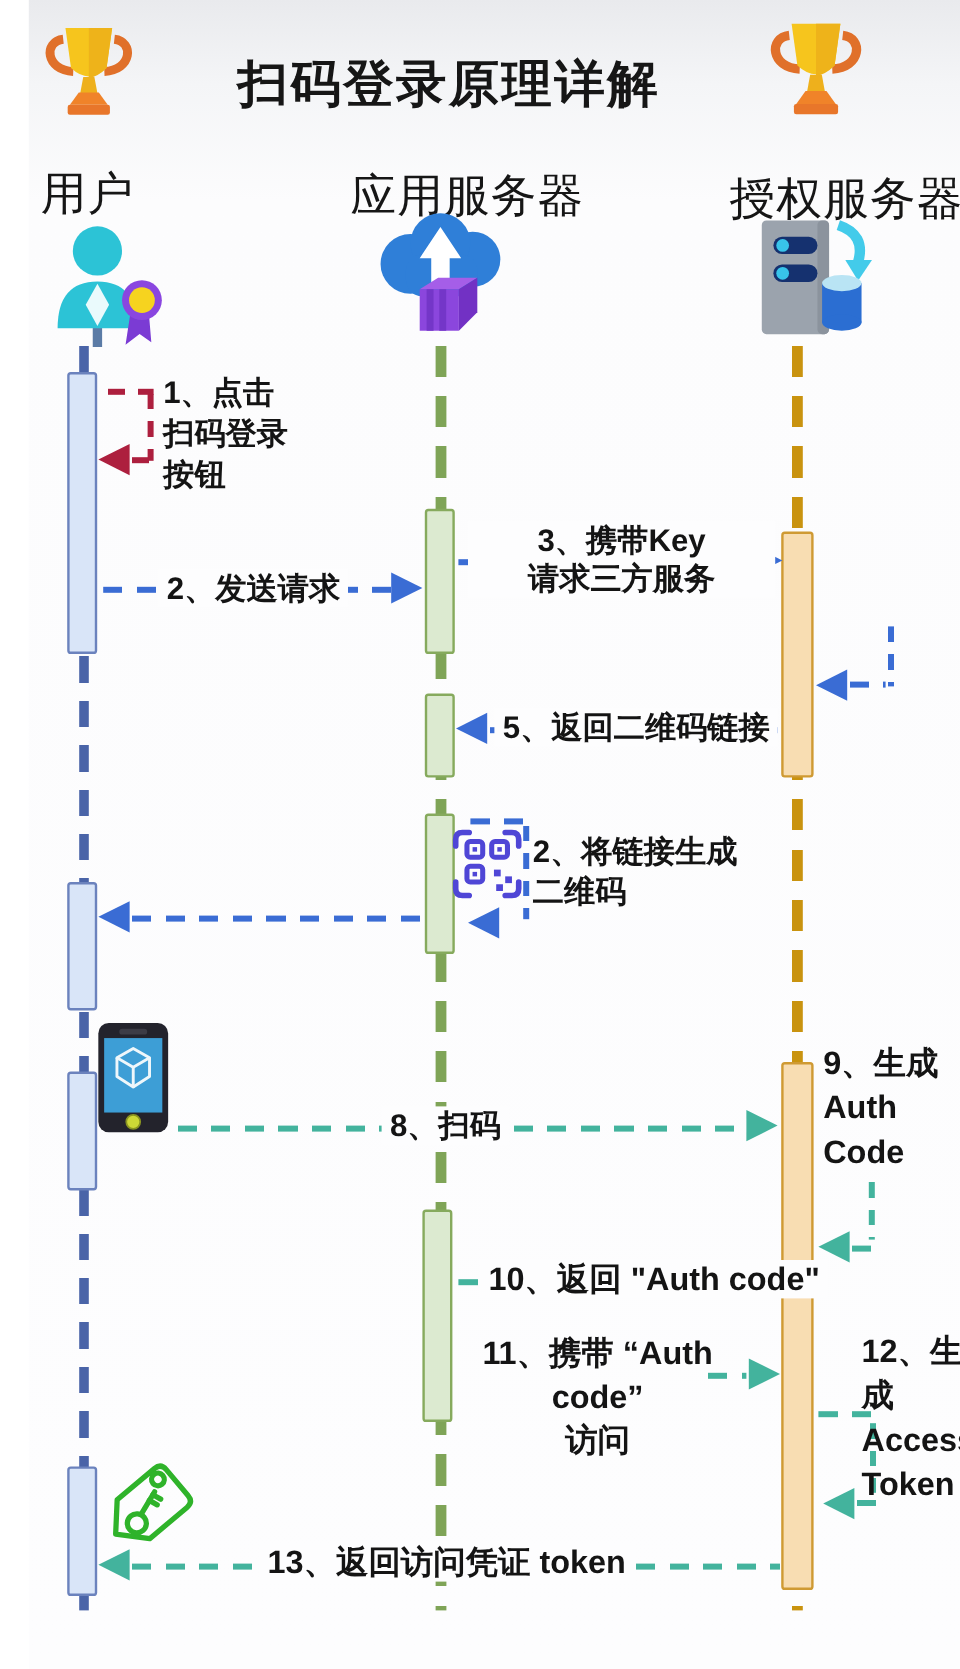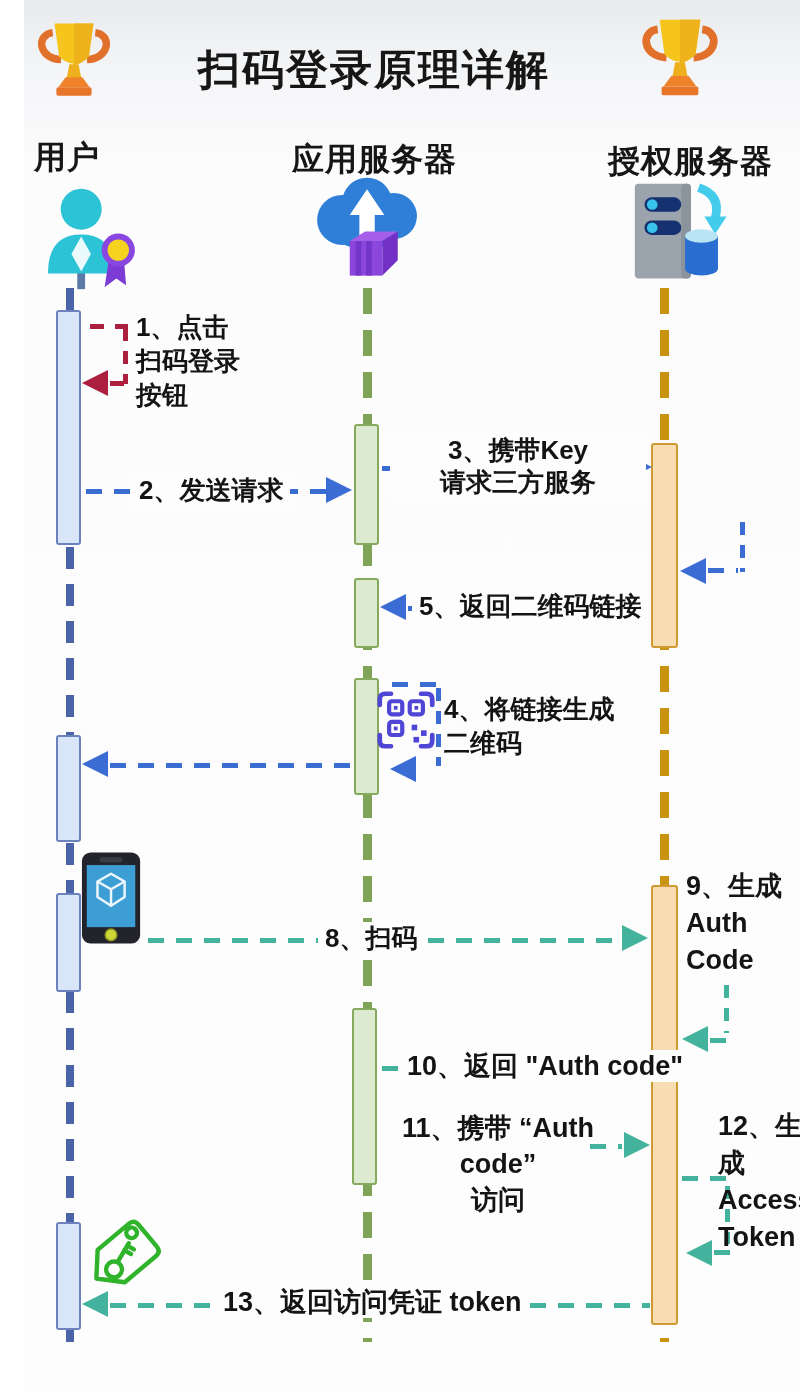--- a/index.html
+++ b/index.html
@@ -2,21 +2,21 @@
 <html><head>
 <meta charset="utf-8">
 <style>
   html,body{margin:0;padding:0;}
   body{font-family:"Liberation Sans","DejaVu Sans",sans-serif;}
   #stage{position:relative;width:800px;height:1391px;overflow:hidden;
          background:linear-gradient(180deg,#e9eaed 0%,#f4f5f7 5%,#fcfcfd 12%,#fdfdfe 100%);margin-left:24px;}
   .abs{position:absolute;}
   
   .title{font-size:42px;font-weight:700;color:#161616;letter-spacing:2px;text-align:center;}
-  .actor-label{font-size:32px;font-weight:700;color:#161616;letter-spacing:1px;}
+  .actor-label{font-size:38px;font-weight:400;color:#161616;letter-spacing:1px;}
   
   .life{position:absolute;top:288px;height:1054px;z-index:1;}
   .life.user{left:42px;width:8px;background:repeating-linear-gradient(180deg,#4a64a8 0 22px,transparent 22px 37px);}
   .life.app{left:339px;width:9px;background:repeating-linear-gradient(180deg,#7fa457 0 26px,transparent 26px 42px);}
   .life.auth{left:636px;width:9px;background:repeating-linear-gradient(180deg,#c9930f 0 26px,transparent 26px 42px);}
   
   .abar{position:absolute;border-radius:3px;z-index:2;box-sizing:border-box;}
   .abar.user{width:25px;background:#d9e5f8;border:2px solid #6b82bd;}
   .abar.app{width:25px;background:#dcead0;border:2px solid #86aa5d;}
   .abar.auth{width:27px;background:#f8ddb2;border:2px solid #cf9a33;}
@@ -183,21 +183,21 @@
         <rect x="19" y="39" width="4" height="4"></rect>
         <rect x="38" y="37" width="6" height="6"></rect>
           <rect x="48" y="43" width="6" height="6"></rect>
           <rect x="40" y="50" width="6" height="6"></rect>
       </g>
     </svg>
   </span>
   <div class="hd blue" style="left:368px;top:682px;width:44px"></div>
   <div class="vd blue" style="left:412px;top:688px;height:78px"></div>
   <div class="arrL blue" style="left:366px;top:756px"></div>
-  <div class="msg" style="left:420px;top:692px;width:190px">4、将链接生成
+  <div class="msg" style="left:420px;top:692px;width:190px">2、将链接生成
 二维码</div>
 
   <div class="hd blue" style="left:86px;top:763px;width:244px"></div>
   <div class="arrL blue" style="left:58px;top:751px"></div>
 
   <span class="icon" style="left:56px;top:850px">
     <svg width="64" height="98" viewBox="0 0 66 100" aria-hidden="true">
       <rect x="2" y="2" width="60" height="94" rx="9" fill="#23232c"></rect>
       <rect x="20" y="7" width="24" height="5" rx="2.5" fill="#3c3c46"></rect>
       <rect x="7" y="15" width="50" height="64" fill="#3d9ed6"></rect>

